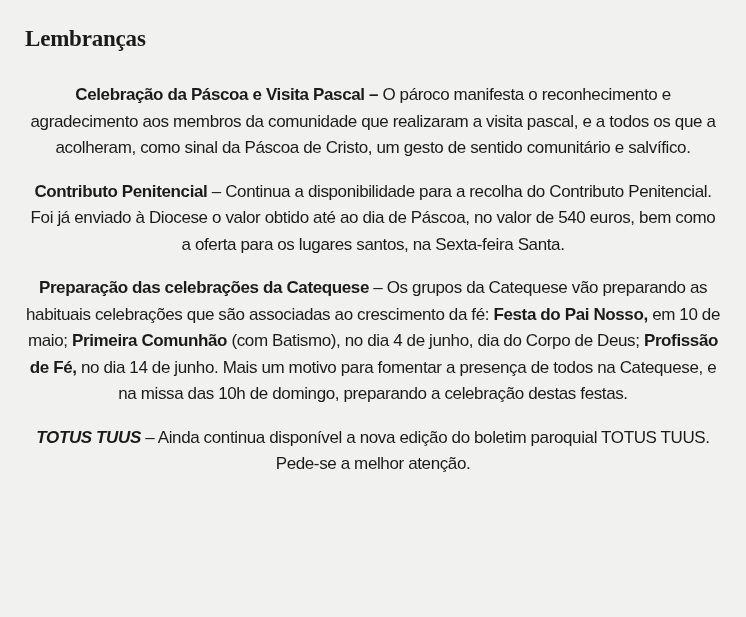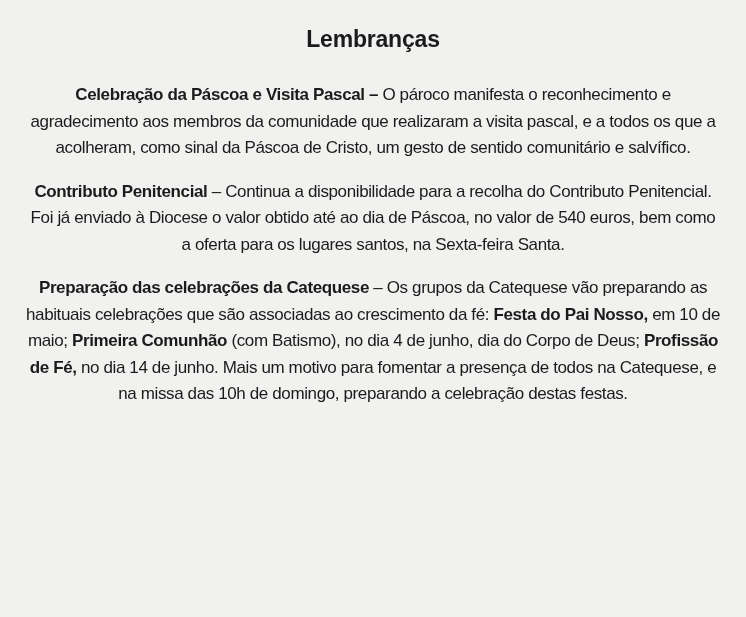--- a/index.html
+++ b/index.html
@@ -15,25 +15,25 @@
     height: 617px;
     box-sizing: border-box;
     padding: 24px 25px 0 25px;
     overflow: hidden;
     font-family: "Liberation Sans", "DejaVu Sans", sans-serif;
     color: #1b1b1b;
     background: #f1f1f0;
   }
   .title {
     margin: 0 0 28px 0;
-    text-align: center;
     font-size: 23px;
     line-height: 30px;
     font-weight: 700;
     letter-spacing: -0.2px;
+    font-family: Liberation Serif, serif;
   }
   .body-text p {
     margin: 8px 0 17px 0;
     font-size: 17px;
     line-height: 26.5px;
     letter-spacing: -0.38px;
     text-align: center;
   }
   .body-text p:last-child {
     margin-bottom: 0;
@@ -44,14 +44,15 @@
 </head>
 <body style="background: rgb(241, 241, 240);">
 
 <div class="page" style="background: rgb(241, 241, 240); color: rgb(27, 27, 27);">
   <h1 class="title">Lembranças</h1>
 
   <div class="body-text">
     <p><span class="b">Celebração da Páscoa e Visita Pascal – </span><span>O pároco manifesta o reconhecimento e agradecimento aos membros da comunidade que realizaram a visita pascal, e a todos os que a acolheram, como sinal da Páscoa de Cristo, um gesto de sentido comunitário e salvífico.</span></p>
     <p><span class="b">Contributo Penitencial</span><span> – Continua a disponibilidade para a recolha do Contributo Penitencial. Foi já enviado à Diocese o valor obtido até ao dia de Páscoa, no valor de 540 euros, bem como a oferta para os lugares santos, na Sexta-feira Santa.</span></p>
     <p><span class="b">Preparação das celebrações da Catequese</span><span> – Os grupos da Catequese vão preparando as habituais celebrações que são associadas ao crescimento da fé: </span><span class="b">Festa do Pai Nosso,</span><span> em 10 de maio; </span><span class="b">Primeira Comunhão</span><span> (com Batismo), no dia 4 de junho, dia do Corpo de Deus; </span><span class="b">Profissão de Fé,</span><span> no dia 14 de junho. Mais um motivo para fomentar a presença de todos na Catequese, e na missa das 10h de domingo, preparando a celebração destas festas.</span></p>
+    <p><span class="b i">TOTUS TUUS</span><span> – Ainda continua disponível a nova edição do boletim paroquial TOTUS TUUS. Pede-se a melhor atenção.</span></p>
   </div>
 </div>
 
 </body></html>

